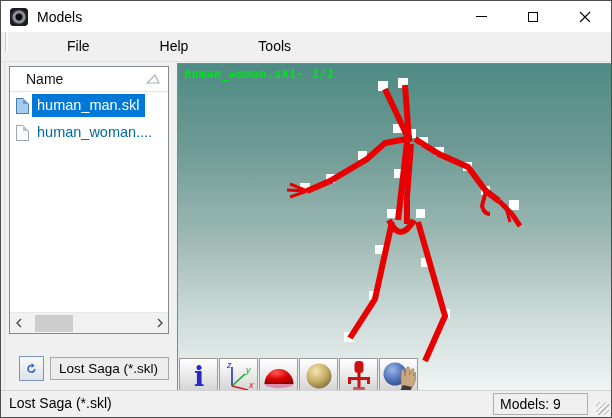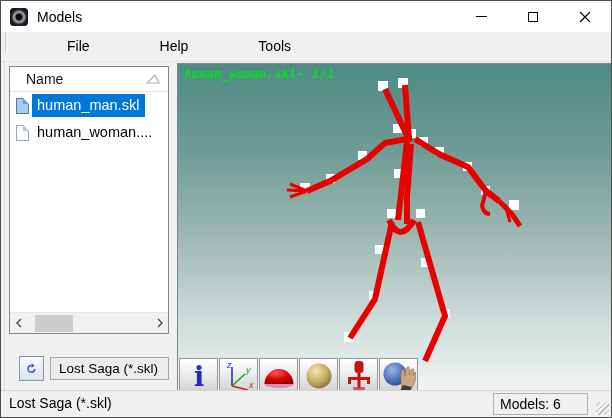--- a/index.html
+++ b/index.html
@@ -44,21 +44,21 @@
   .list-header { height:25px; display:flex; align-items:center; border-bottom:1px solid #e4e4e4; background:#fff; }
   .list-header-label { margin-left:16px; font-size:14px; color:#111; }
   .sort-icon { margin-left:auto; margin-right:8px; display:block; }
   .file-row { height:27px; display:flex; align-items:center; }
   .doc-icon { width:13px; height:16px; margin-left:6px; margin-right:3px; position:relative;
     background:#fdfdfd; border:1px solid #9aa6b2; }
   .doc-icon::before { content:""; position:absolute; top:-1px; right:-1px;
     border:3px solid; border-color:#fff #fff #b6c2ce #b6c2ce; }
   .doc-icon.blue { background:#a6cbee; border-color:#4a7cb0; }
   .doc-icon.blue::before { border-color:#fff #fff #6d9cc8 #6d9cc8; }
-  .file-label { font-size:14.5px; color:#000000; padding:3px 6px 4px 5px; white-space:nowrap; }
+  .file-label { font-size:14.5px; color:#0369a1; padding:3px 6px 4px 5px; white-space:nowrap; }
   .file-row.selected .file-label { background:#0078d7; color:#fff; }
 
   
   .hscroll { position:absolute; left:0; right:0; bottom:0; height:21px; background:#f1f1f1;
     display:flex; align-items:center; border-top:1px solid #e8e8e8; }
   .hs-arrow { width:17px; height:21px; display:flex; align-items:center; justify-content:center; }
   .hs-track { flex:1; position:relative; height:21px; }
   .hs-thumb { position:absolute; left:8px; top:2px; width:38px; height:17px; background:#cdcdcd; }
 
   
@@ -297,17 +297,17 @@
             <path d="M20,28 C18,20 19,9 21,9 C23,9 23,16 23,16 C23,10 25,6 26.5,7 C28.5,7.5 27.5,15 27.5,15 C28.5,9.5 30.5,8 31.5,9 C32.5,10 31.5,16 31.5,16 C32.5,12 34,11.5 34,14 C34,19 32.5,25 29.5,28 Z" fill="#c9a87e" stroke="#8a6f4e" stroke-width="0.6"></path>
             <path d="M18,31 L21,25 L30,27 L28,32 L19,32 Z" fill="#3a3a3a"></path>
           </svg>
         </button>
       </div>
     </div>
   </div>
 
   <div class="statusbar">
     <span class="status-left">Lost Saga (*.skl)</span>
-    <div class="status-models">Models: 6</div>
+    <div class="status-models">Models: 9</div>
     <div class="resize-grip"></div>
   </div>
 
 </div>
 
 </body></html>

